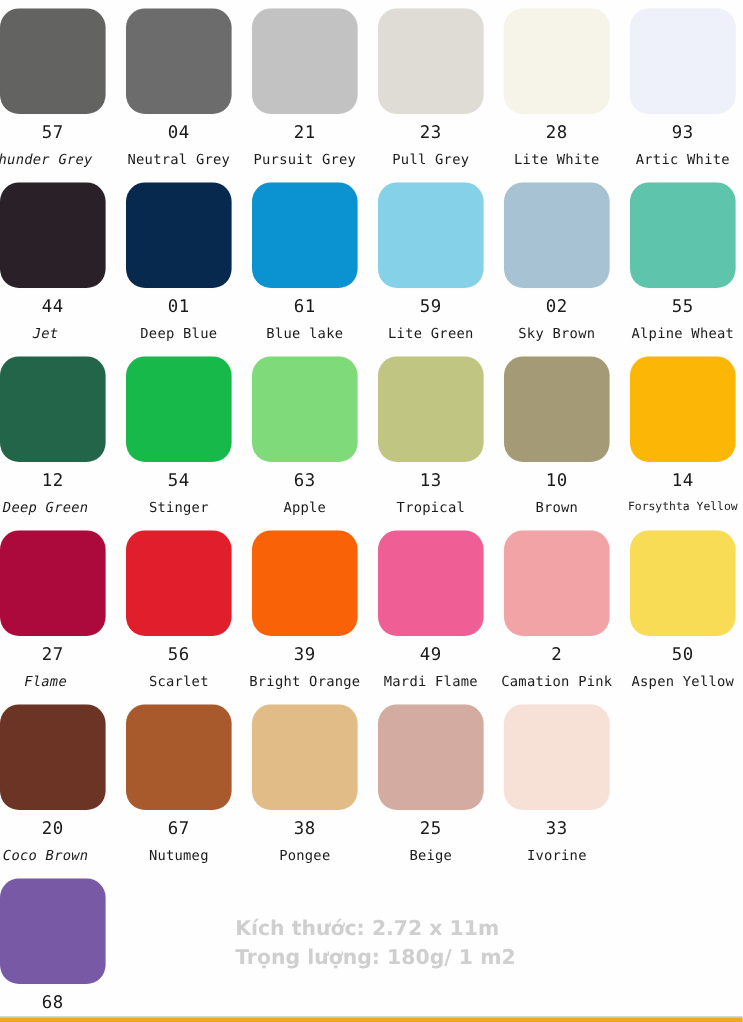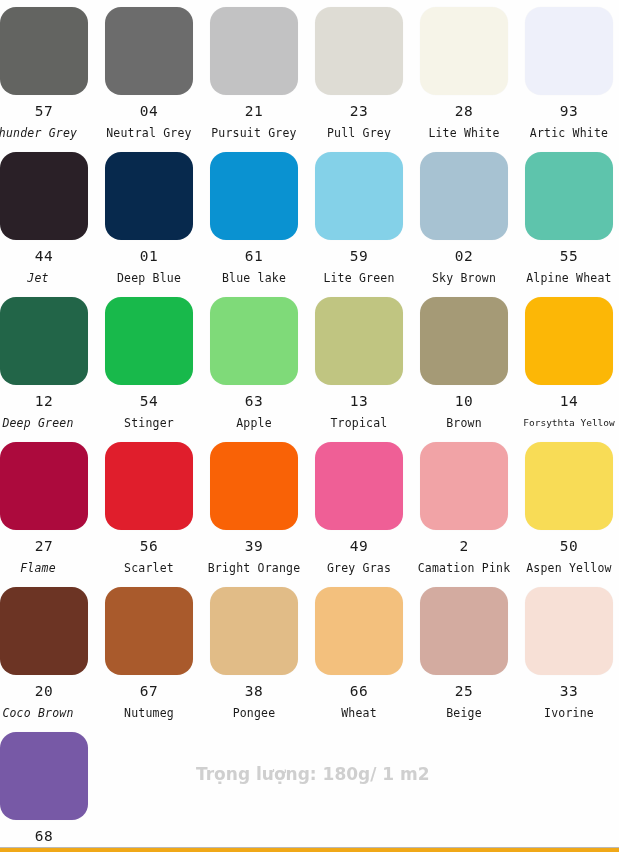--- a/index.html
+++ b/index.html
@@ -230,21 +230,21 @@
           <div class="cname">Scarlet</div>
         </div>
         <div class="cell">
           <div class="swatch" style="background: rgb(249, 98, 6);"></div>
           <div class="code">39</div>
           <div class="cname">Bright Orange</div>
         </div>
         <div class="cell">
           <div class="swatch" style="background: rgb(239, 95, 150);"></div>
           <div class="code">49</div>
-          <div class="cname">Grey Gras</div>
+          <div class="cname">Mardi Flame</div>
         </div>
         <div class="cell">
           <div class="swatch" style="background: rgb(241, 163, 166);"></div>
           <div class="code">2</div>
           <div class="cname">Camation Pink</div>
         </div>
         <div class="cell">
           <div class="swatch" style="background: rgb(248, 220, 86);"></div>
           <div class="code">50</div>
           <div class="cname">Aspen Yellow</div>
@@ -260,25 +260,20 @@
           <div class="swatch" style="background: rgb(169, 90, 44);"></div>
           <div class="code">67</div>
           <div class="cname">Nutumeg</div>
         </div>
         <div class="cell">
           <div class="swatch" style="background: rgb(225, 188, 135);"></div>
           <div class="code">38</div>
           <div class="cname">Pongee</div>
         </div>
         <div class="cell">
-          <div class="swatch" style="background: rgb(243, 192, 125);"></div>
-          <div class="code">66</div>
-          <div class="cname">Wheat</div>
-        </div>
-        <div class="cell">
           <div class="swatch" style="background: rgb(211, 171, 160);"></div>
           <div class="code">25</div>
           <div class="cname">Beige</div>
         </div>
         <div class="cell">
           <div class="swatch" style="background: rgb(247, 224, 214);"></div>
           <div class="code">33</div>
           <div class="cname">Ivorine</div>
         </div>
       </div>
@@ -289,18 +284,19 @@
         </div>
         <div class="cell empty"></div>
         <div class="cell empty"></div>
         <div class="cell empty"></div>
         <div class="cell empty"></div>
         <div class="cell empty"></div>
       </div>
     </div>
 
   <div class="spec">
+    <div class="spec-line">Kích thước: 2.72 x 11m</div>
     <div class="spec-line">Trọng lượng: 180g/ 1 m2</div>
   </div>
 
   <div class="bottom-rule-inner"></div>
   <div class="bottom-rule"></div>
 </div>
 
 </body></html>

